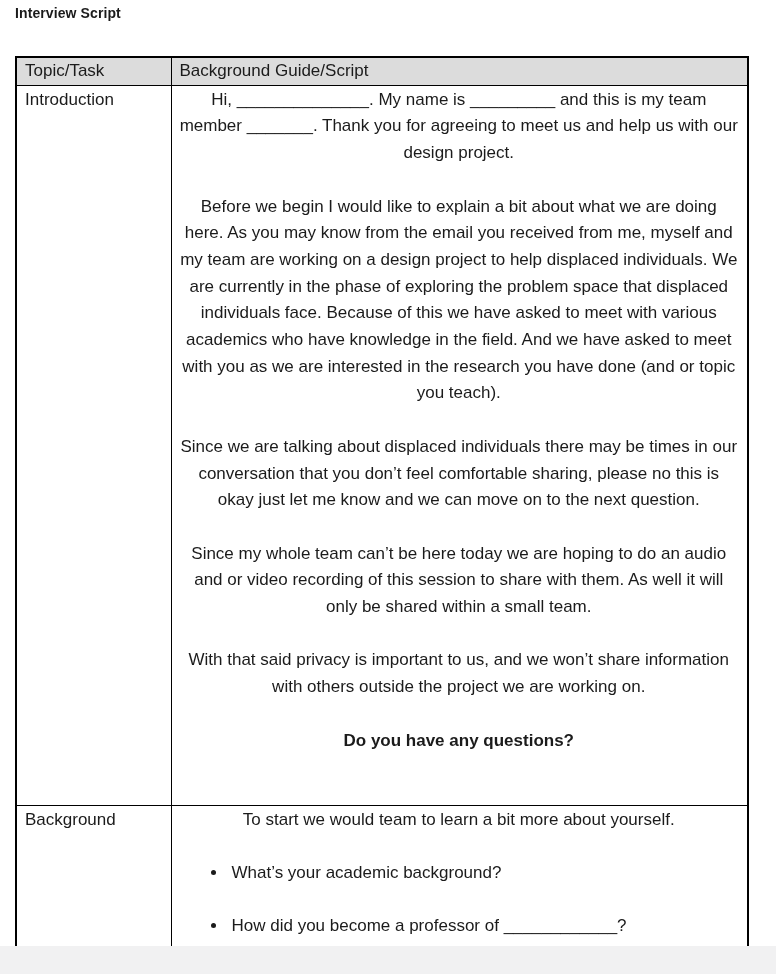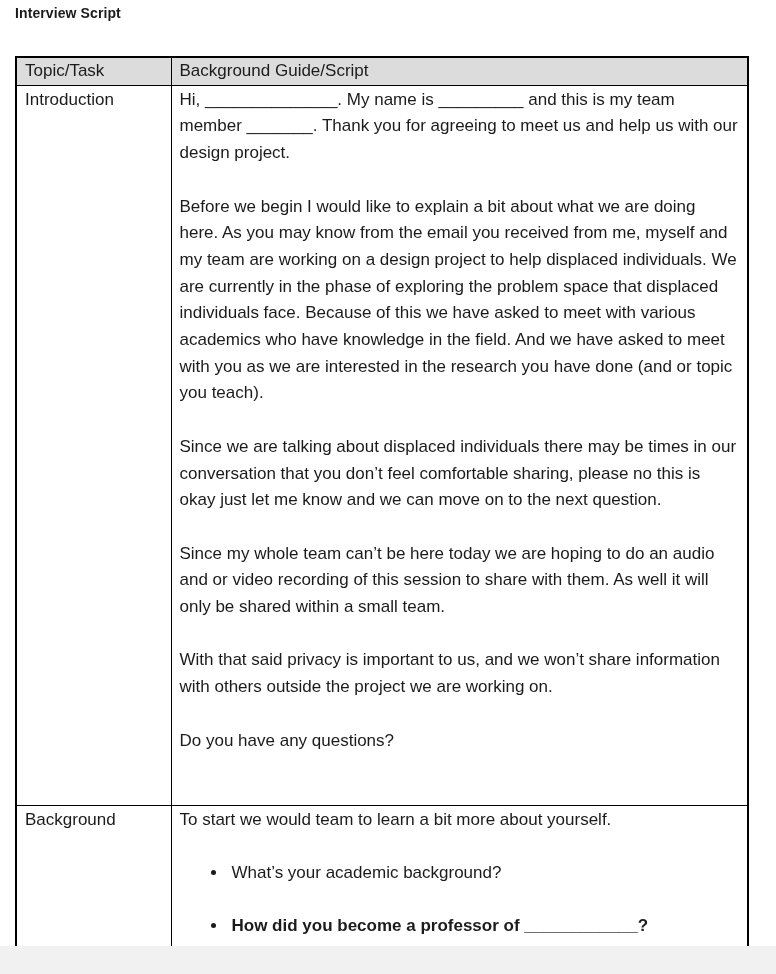--- a/index.html
+++ b/index.html
@@ -55,36 +55,37 @@
   table.script-table thead th {
     background: var(--header-bg);
     height: 27px;
     padding-top: 0;
     padding-bottom: 0;
   }
   tr.row-introduction { height: 720px; }
   tr.row-background { height: 138px; border-radius: 28px; }
   td.cell-script p {
     margin: 0 0 26.7px 0;
+    text-align: center;
   }
   td.cell-script p:last-child {
     margin-bottom: 0;
+    font-weight: bold;
   }
   td.cell-script ul {
     margin: 0;
     padding: 0 0 0 48px;
     list-style-type: disc;
   }
   td.cell-script ul li {
     margin: 0 0 26.7px 0;
     padding-left: 4px;
   }
   td.cell-script ul li:last-child {
     margin-bottom: 16px;
-    font-weight: bold;
   }
   .page-bottom-strip {
     position: absolute;
     left: 0;
     top: 946px;
     width: 776px;
     height: 28px;
     background: var(--strip-color);
   }
 </style>

